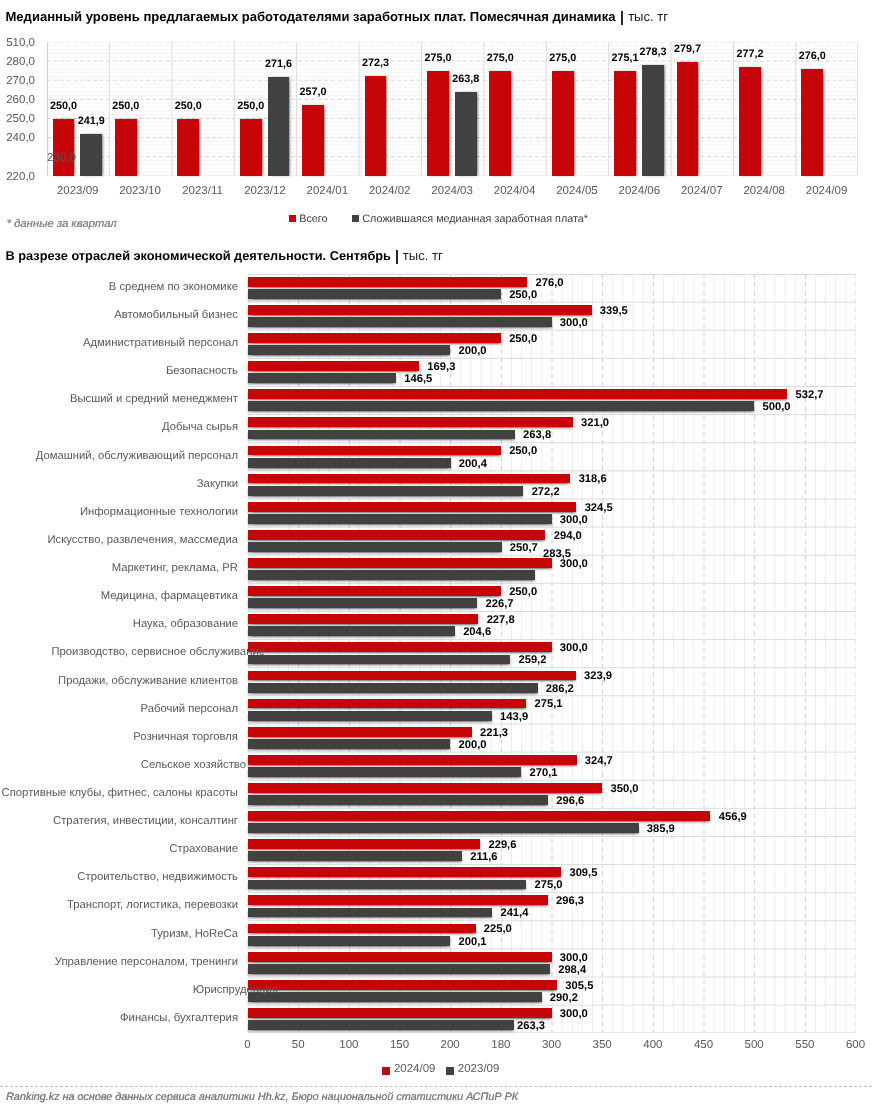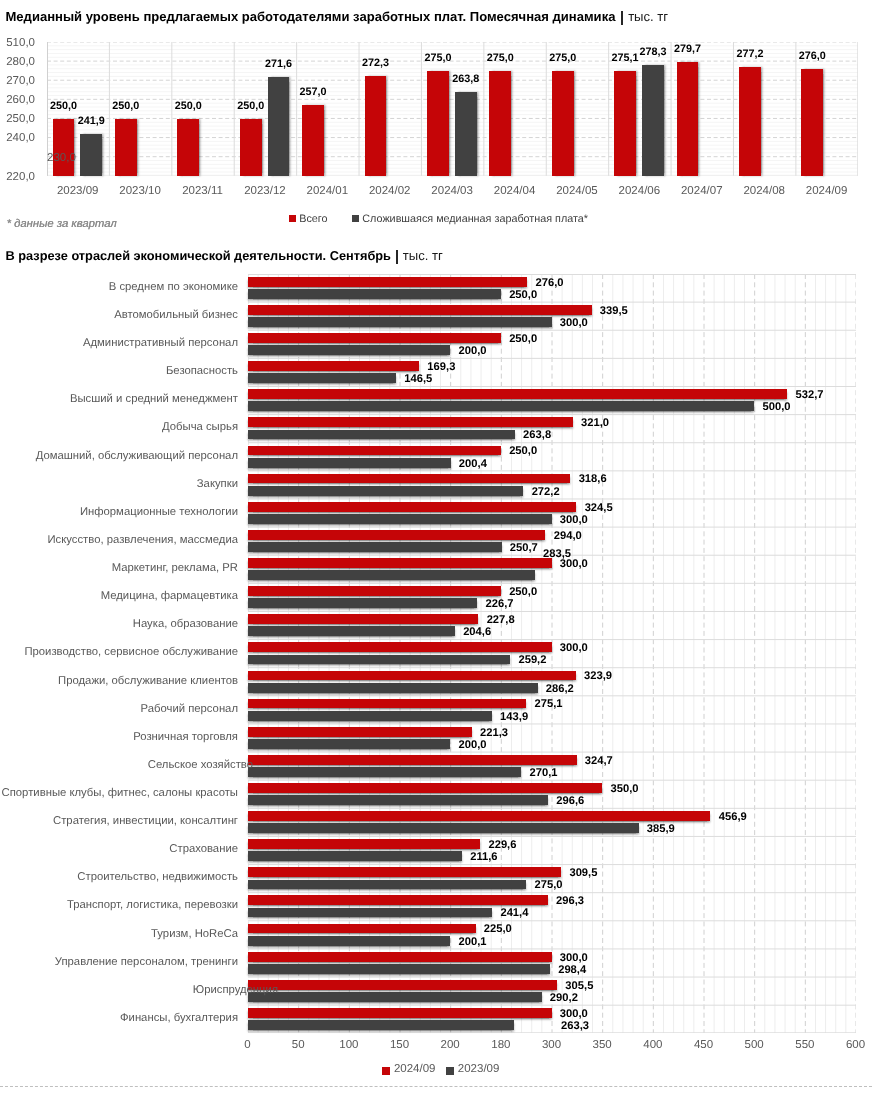--- a/index.html
+++ b/index.html
@@ -350,33 +350,33 @@
 <div class="dlabel2" style="left:509.84px;top:542.90px;">250,7</div>
 <div class="cat-label" style="left:0px;top:563.02px;width:238px;">Маркетинг, реклама, PR</div>
 <div class="dlabel2" style="left:559.80px;top:558.82px;">300,0</div>
 <div class="dlabel2" style="left:543.08px;top:549px;">283,5</div>
 <div class="cat-label" style="left:0px;top:591.14px;width:238px;">Медицина, фармацевтика</div>
 <div class="dlabel2" style="left:509.13px;top:586.94px;">250,0</div>
 <div class="dlabel2" style="left:485.52px;top:599.14px;">226,7</div>
 <div class="cat-label" style="left:0px;top:619.27px;width:238px;">Наука, образование</div>
 <div class="dlabel2" style="left:486.64px;top:615.07px;">227,8</div>
 <div class="dlabel2" style="left:463.13px;top:627.27px;">204,6</div>
-<div class="cat-label" style="left:0px;top:647.39px;width:238px;">Производство, сервисное обслуживание</div>
+<div class="cat-label" style="left:0px;top:647.39px;width:238px;padding-left:27px;">Производство, сервисное обслуживание</div>
 <div class="dlabel2" style="left:559.80px;top:643.19px;">300,0</div>
 <div class="dlabel2" style="left:518.46px;top:655.39px;">259,2</div>
 <div class="cat-label" style="left:0px;top:675.51px;width:238px;">Продажи, обслуживание клиентов</div>
 <div class="dlabel2" style="left:584.02px;top:671.31px;">323,9</div>
 <div class="dlabel2" style="left:545.82px;top:683.51px;">286,2</div>
 <div class="cat-label" style="left:0px;top:703.63px;width:238px;">Рабочий персонал</div>
 <div class="dlabel2" style="left:534.57px;top:699.43px;">275,1</div>
 <div class="dlabel2" style="left:500.11px;top:711.63px;">143,9</div>
 <div class="cat-label" style="left:0px;top:731.76px;width:238px;">Розничная торговля</div>
 <div class="dlabel2" style="left:480.05px;top:727.56px;">221,3</div>
 <div class="dlabel2" style="left:458.47px;top:739.76px;">200,0</div>
-<div class="cat-label" style="left:15px;top:759.88px;width:238px;">Сельское хозяйство</div>
+<div class="cat-label" style="left:8px;top:759.88px;width:238px;">Сельское хозяйство</div>
 <div class="dlabel2" style="left:584.83px;top:755.68px;">324,7</div>
 <div class="dlabel2" style="left:529.50px;top:767.88px;">270,1</div>
 <div class="cat-label" style="left:0px;top:788.00px;width:238px;">Спортивные клубы, фитнес, салоны красоты</div>
 <div class="dlabel2" style="left:610.47px;top:783.80px;">350,0</div>
 <div class="dlabel2" style="left:556.35px;top:796.00px;">296,6</div>
 <div class="cat-label" style="left:0px;top:816.12px;width:238px;">Стратегия, инвестиции, консалтинг</div>
 <div class="dlabel2" style="left:718.79px;top:811.92px;">456,9</div>
 <div class="dlabel2" style="left:646.85px;top:824.12px;">385,9</div>
 <div class="cat-label" style="left:0px;top:844.24px;width:238px;">Страхование</div>
 <div class="dlabel2" style="left:488.46px;top:840.04px;">229,6</div>
@@ -391,21 +391,21 @@
 <div class="dlabel2" style="left:483.80px;top:924.41px;">225,0</div>
 <div class="dlabel2" style="left:458.57px;top:936.61px;">200,1</div>
 <div class="cat-label" style="left:0px;top:956.73px;width:238px;">Управление персоналом, тренинги</div>
 <div class="dlabel2" style="left:559.80px;top:952.53px;">300,0</div>
 <div class="dlabel2" style="left:558.18px;top:964.73px;">298,4</div>
 <div class="cat-label" style="left:0px;top:984.86px;width:278px;">Юриспруденция</div>
 <div class="dlabel2" style="left:565.37px;top:980.66px;">305,5</div>
 <div class="dlabel2" style="left:549.87px;top:992.86px;">290,2</div>
 <div class="cat-label" style="left:0px;top:1012.98px;width:238px;">Финансы, бухгалтерия</div>
 <div class="dlabel2" style="left:559.80px;top:1008.78px;">300,0</div>
-<div class="dlabel2" style="left:551px;top:1020.98px;padding-left:10px;">263,3</div>
+<div class="dlabel2" style="left:507px;top:1020.98px;padding-left:10px;">263,3</div>
 <div class="xtick" style="left:222.50px;top:1040.00px;width:50px;">0</div>
 <div class="xtick" style="left:273.17px;top:1040.00px;width:50px;">50</div>
 <div class="xtick" style="left:323.83px;top:1040.00px;width:50px;">100</div>
 <div class="xtick" style="left:374.50px;top:1040.00px;width:50px;">150</div>
 <div class="xtick" style="left:425.17px;top:1040.00px;width:50px;">200</div>
 <div class="xtick" style="left:475.83px;top:1040.00px;width:50px;">180</div>
 <div class="xtick" style="left:526.50px;top:1040.00px;width:50px;">300</div>
 <div class="xtick" style="left:577.17px;top:1040.00px;width:50px;">350</div>
 <div class="xtick" style="left:627.83px;top:1040.00px;width:50px;">400</div>
 <div class="xtick" style="left:678.50px;top:1040.00px;width:50px;">450</div>
@@ -416,13 +416,14 @@
 <div class="legend-item">
         <span class="legend-swatch" style="background:#C50507"></span>
         <span class="legend-text">2024/09</span>
       </div>
 <div class="legend-item">
         <span class="legend-swatch" style="background:#414141"></span>
         <span class="legend-text">2023/09</span>
       </div>
 </div>
 <div class="footer-line" style="top:1086.3px;"></div>
+<div class="footer-text" style="left:6px;top:1091.5px;">Ranking.kz на основе данных сервиса аналитики Hh.kz, Бюро национальной статистики АСПиР РК</div>
 </div>
 
 </body></html>

